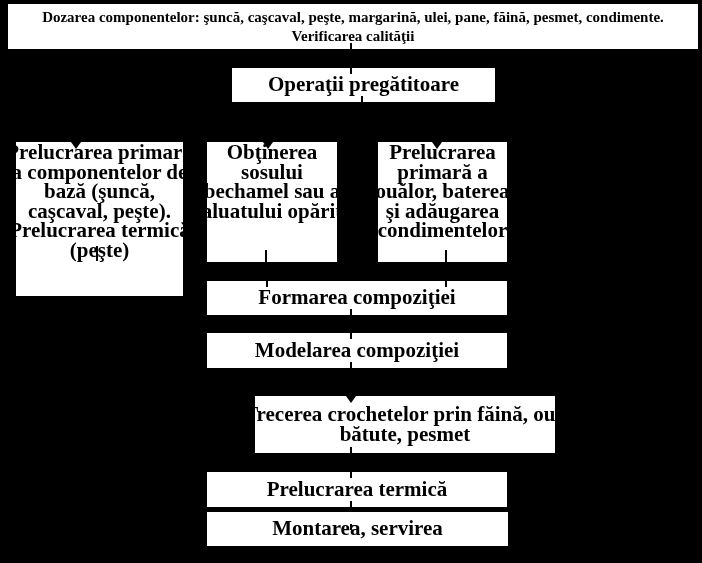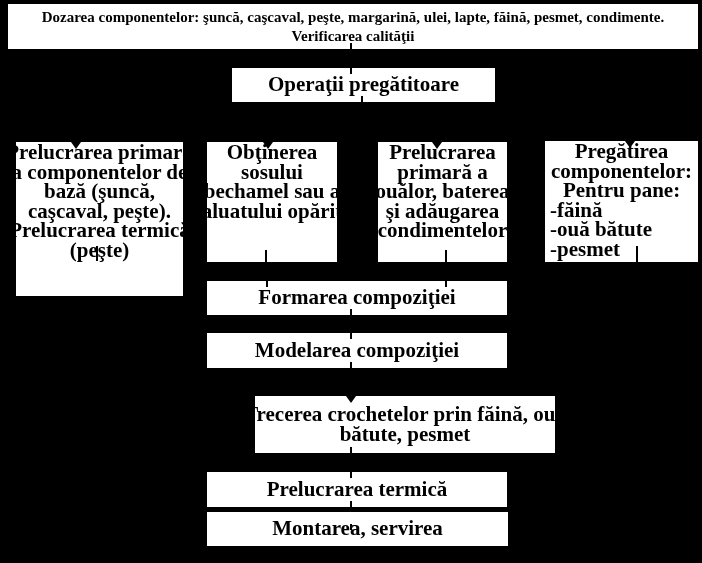--- a/index.html
+++ b/index.html
@@ -50,21 +50,21 @@
     border-top: 7px solid #000000;
     z-index: 6;
   }
 </style>
 </head>
 <body>
 
 <div class="canvas">
 
   <div class="node small" style="left:8px; top:4px; width:690px; height:45px;">
-    <span class="lines">Dozarea componentelor: şuncă, caşcaval, peşte, margarină, ulei, lapte, făină, pesmet, condimente.
+    <span class="lines">Dozarea componentelor: şuncă, caşcaval, peşte, margarină, ulei, pane, făină, pesmet, condimente.
 Verificarea calităţii</span>
   </div>
 
   <div class="node" style="left:232px; top:68px; width:263px; height:34px;">
     <span class="lines">Operaţii pregătitoare</span>
   </div>
 
   <div class="node top-align" style="left:16px; top:142px; width:167px; height:154px;">
     <span class="lines">Prelucrarea primară
 a componentelor de
@@ -82,28 +82,20 @@
   </div>
 
   <div class="node top-align" style="left:378px; top:142px; width:129px; height:120px;">
     <span class="lines">Prelucrarea
 primară a
 ouălor, baterea
 şi adăugarea
 condimentelor</span>
   </div>
 
-  <div class="node pane-box" style="left:545px; top:141px; width:153px; height:121px;">
-    <span class="pane-head">Pregătirea
-componentelor:
-Pentru pane:</span>
-    <span class="pane-items">-făină
--ouă bătute
--pesmet</span>
-  </div>
 
   <div class="node" style="left:207px; top:333px; width:300px; height:35px;">
     <span class="lines">Modelarea compoziţiei</span>
   </div>
 
   <div class="node" style="left:207px; top:281px; width:300px; height:34px;">
     <span class="lines">Formarea compoziţiei</span>
   </div>
 
   <div class="node" style="left:207px; top:396px; width:300px; height:57px;margin-left:48px;">

